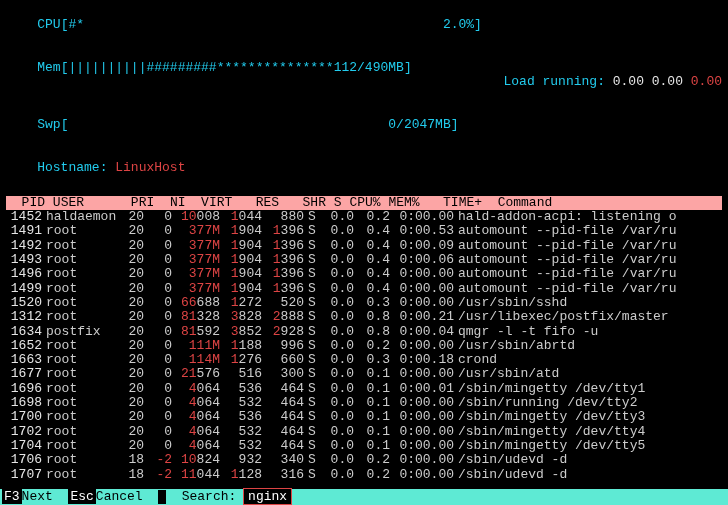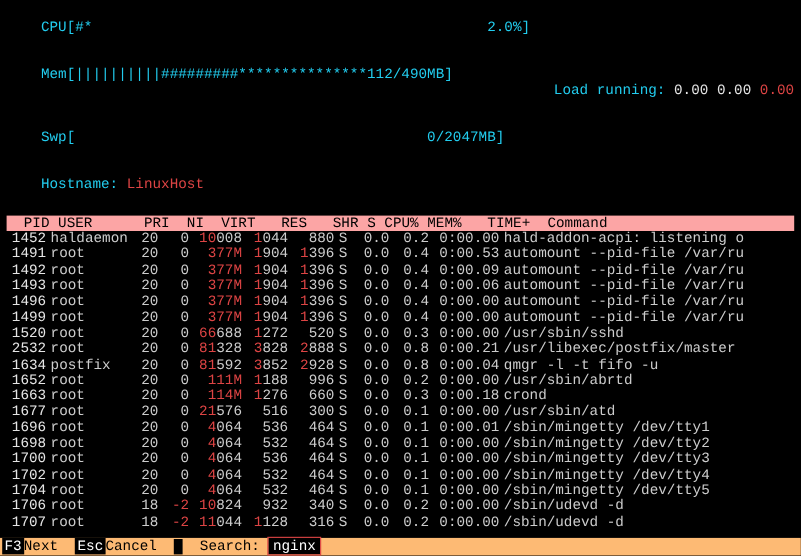--- a/index.html
+++ b/index.html
@@ -7,21 +7,21 @@
   .hdr-row{white-space:pre}
   .red{color:#d44}
   .cyan{color:#2ce}
   .white{color:#e5e5e5}
   .top-right{float:right;white-space:pre}
   .colhdr{background:#fca5a5;color:#000;white-space:pre;font-weight:normal}
   table{border-collapse:collapse;width:100%;table-layout:fixed}
   td{padding:0 2px;overflow:hidden;white-space:nowrap}
   td.r{text-align:right}
   td.cmd{overflow:hidden}
-  .footer{position:absolute;left:0;right:0;bottom:0;background:#fdba74;color:#000;white-space:pre;padding:1px 2px}
+  .footer{position:absolute;left:0;right:0;bottom:0;background:#5eead4;color:#000;white-space:pre;padding:1px 2px}
   .footer .gap{background:#000;color:#fff;display:inline-block}
   .footer .key{color:#fff;background:#000;padding:0 2px}
   .search-val{background:#000;color:#fff;outline:1px solid #d44;padding:0 4px}
   .virt .hi{color:#d44}
   .res .hi{color:#d44}
   .shr .hi{color:#d44}
 </style>
 </head>
 <body>
 <div class="wrap">
@@ -154,21 +154,21 @@
           <td class="r virt"><span class="hi red">66</span><span>688</span></td>
           <td class="r res"><span class="hi red">1</span><span>272</span></td>
           <td class="r shr"><span class="hi red"></span><span>520</span></td>
           <td>S</td>
           <td class="r">0.0</td>
           <td class="r">0.3</td>
           <td class="r">0:00.00</td>
           <td class="cmd">/usr/sbin/sshd</td>
         </tr>
         <tr>
-          <td class="r white">2532</td>
+          <td class="r white">1312</td>
           <td>root</td>
           <td class="r">20</td>
           <td class="r ">0</td>
           <td class="r virt"><span class="hi red">81</span><span>328</span></td>
           <td class="r res"><span class="hi red">3</span><span>828</span></td>
           <td class="r shr"><span class="hi red">2</span><span>888</span></td>
           <td>S</td>
           <td class="r">0.0</td>
           <td class="r">0.8</td>
           <td class="r">0:00.21</td>
@@ -249,21 +249,21 @@
           <td>root</td>
           <td class="r">20</td>
           <td class="r ">0</td>
           <td class="r virt"><span class="hi red">4</span><span>064</span></td>
           <td class="r res"><span class="hi red"></span><span>532</span></td>
           <td class="r shr"><span class="hi red"></span><span>464</span></td>
           <td>S</td>
           <td class="r">0.0</td>
           <td class="r">0.1</td>
           <td class="r">0:00.00</td>
-          <td class="cmd">/sbin/mingetty /dev/tty2</td>
+          <td class="cmd">/sbin/running /dev/tty2</td>
         </tr>
         <tr>
           <td class="r white">1700</td>
           <td>root</td>
           <td class="r">20</td>
           <td class="r ">0</td>
           <td class="r virt"><span class="hi red">4</span><span>064</span></td>
           <td class="r res"><span class="hi red"></span><span>536</span></td>
           <td class="r shr"><span class="hi red"></span><span>464</span></td>
           <td>S</td>

